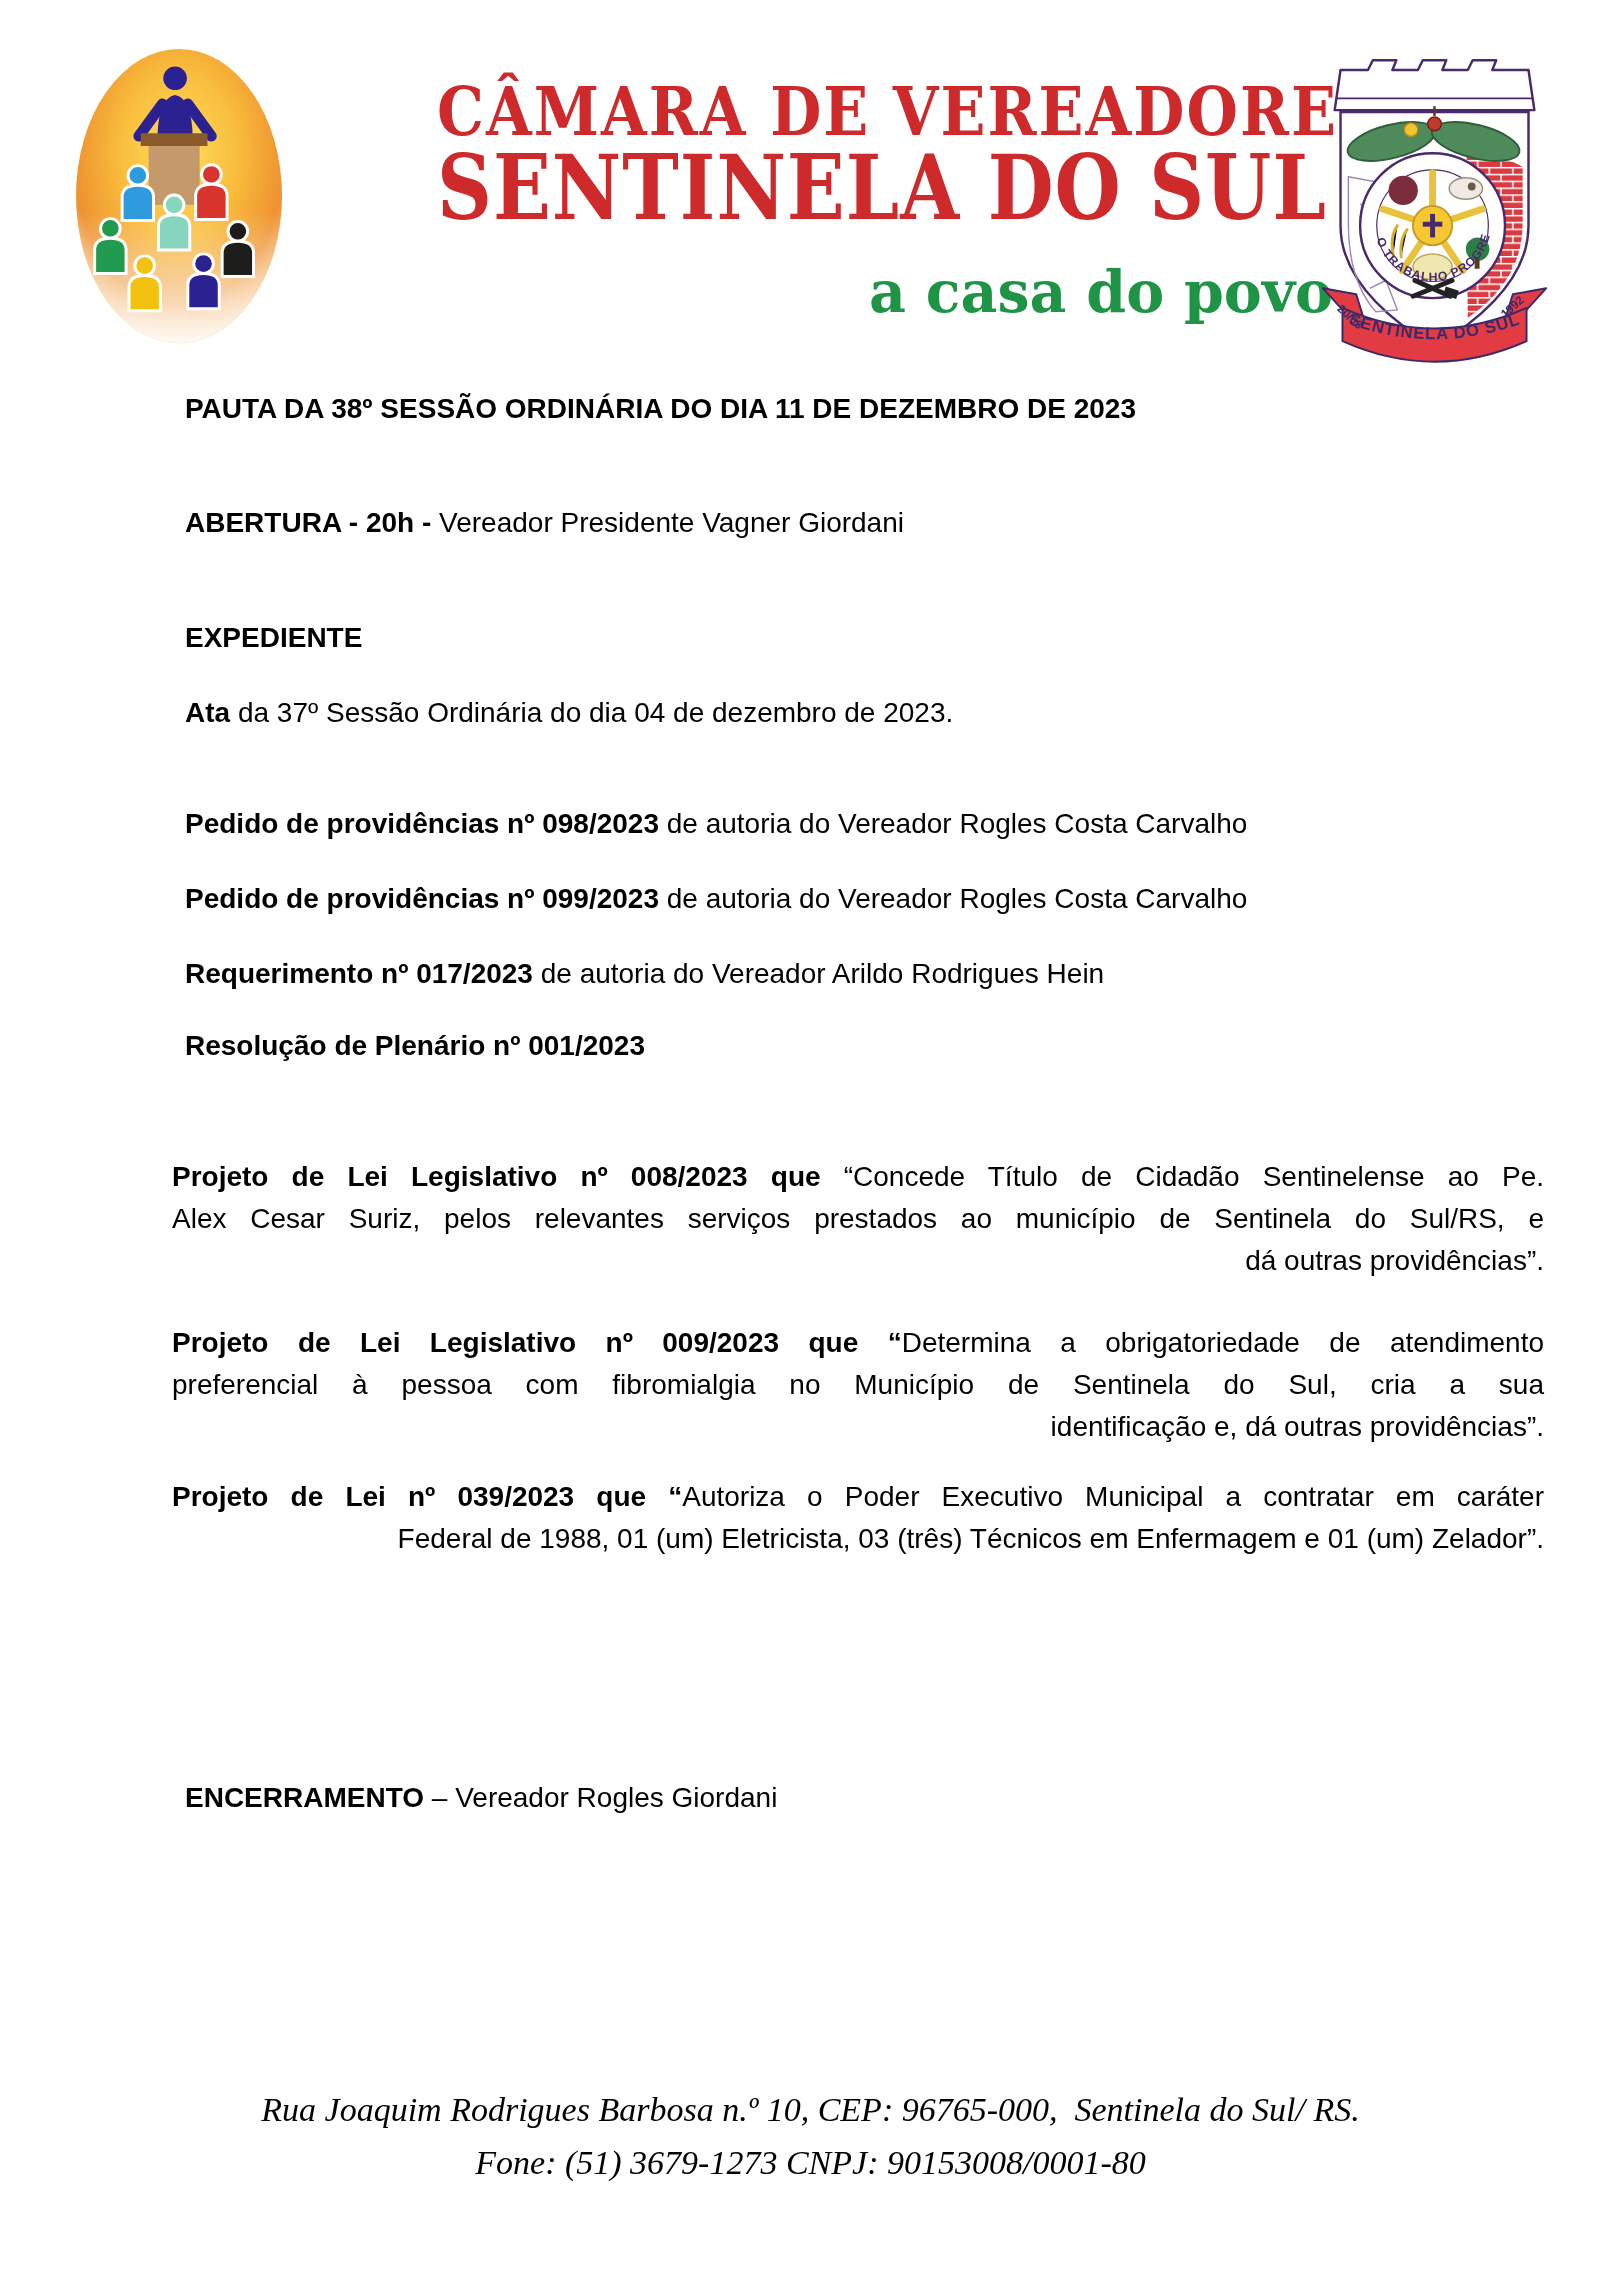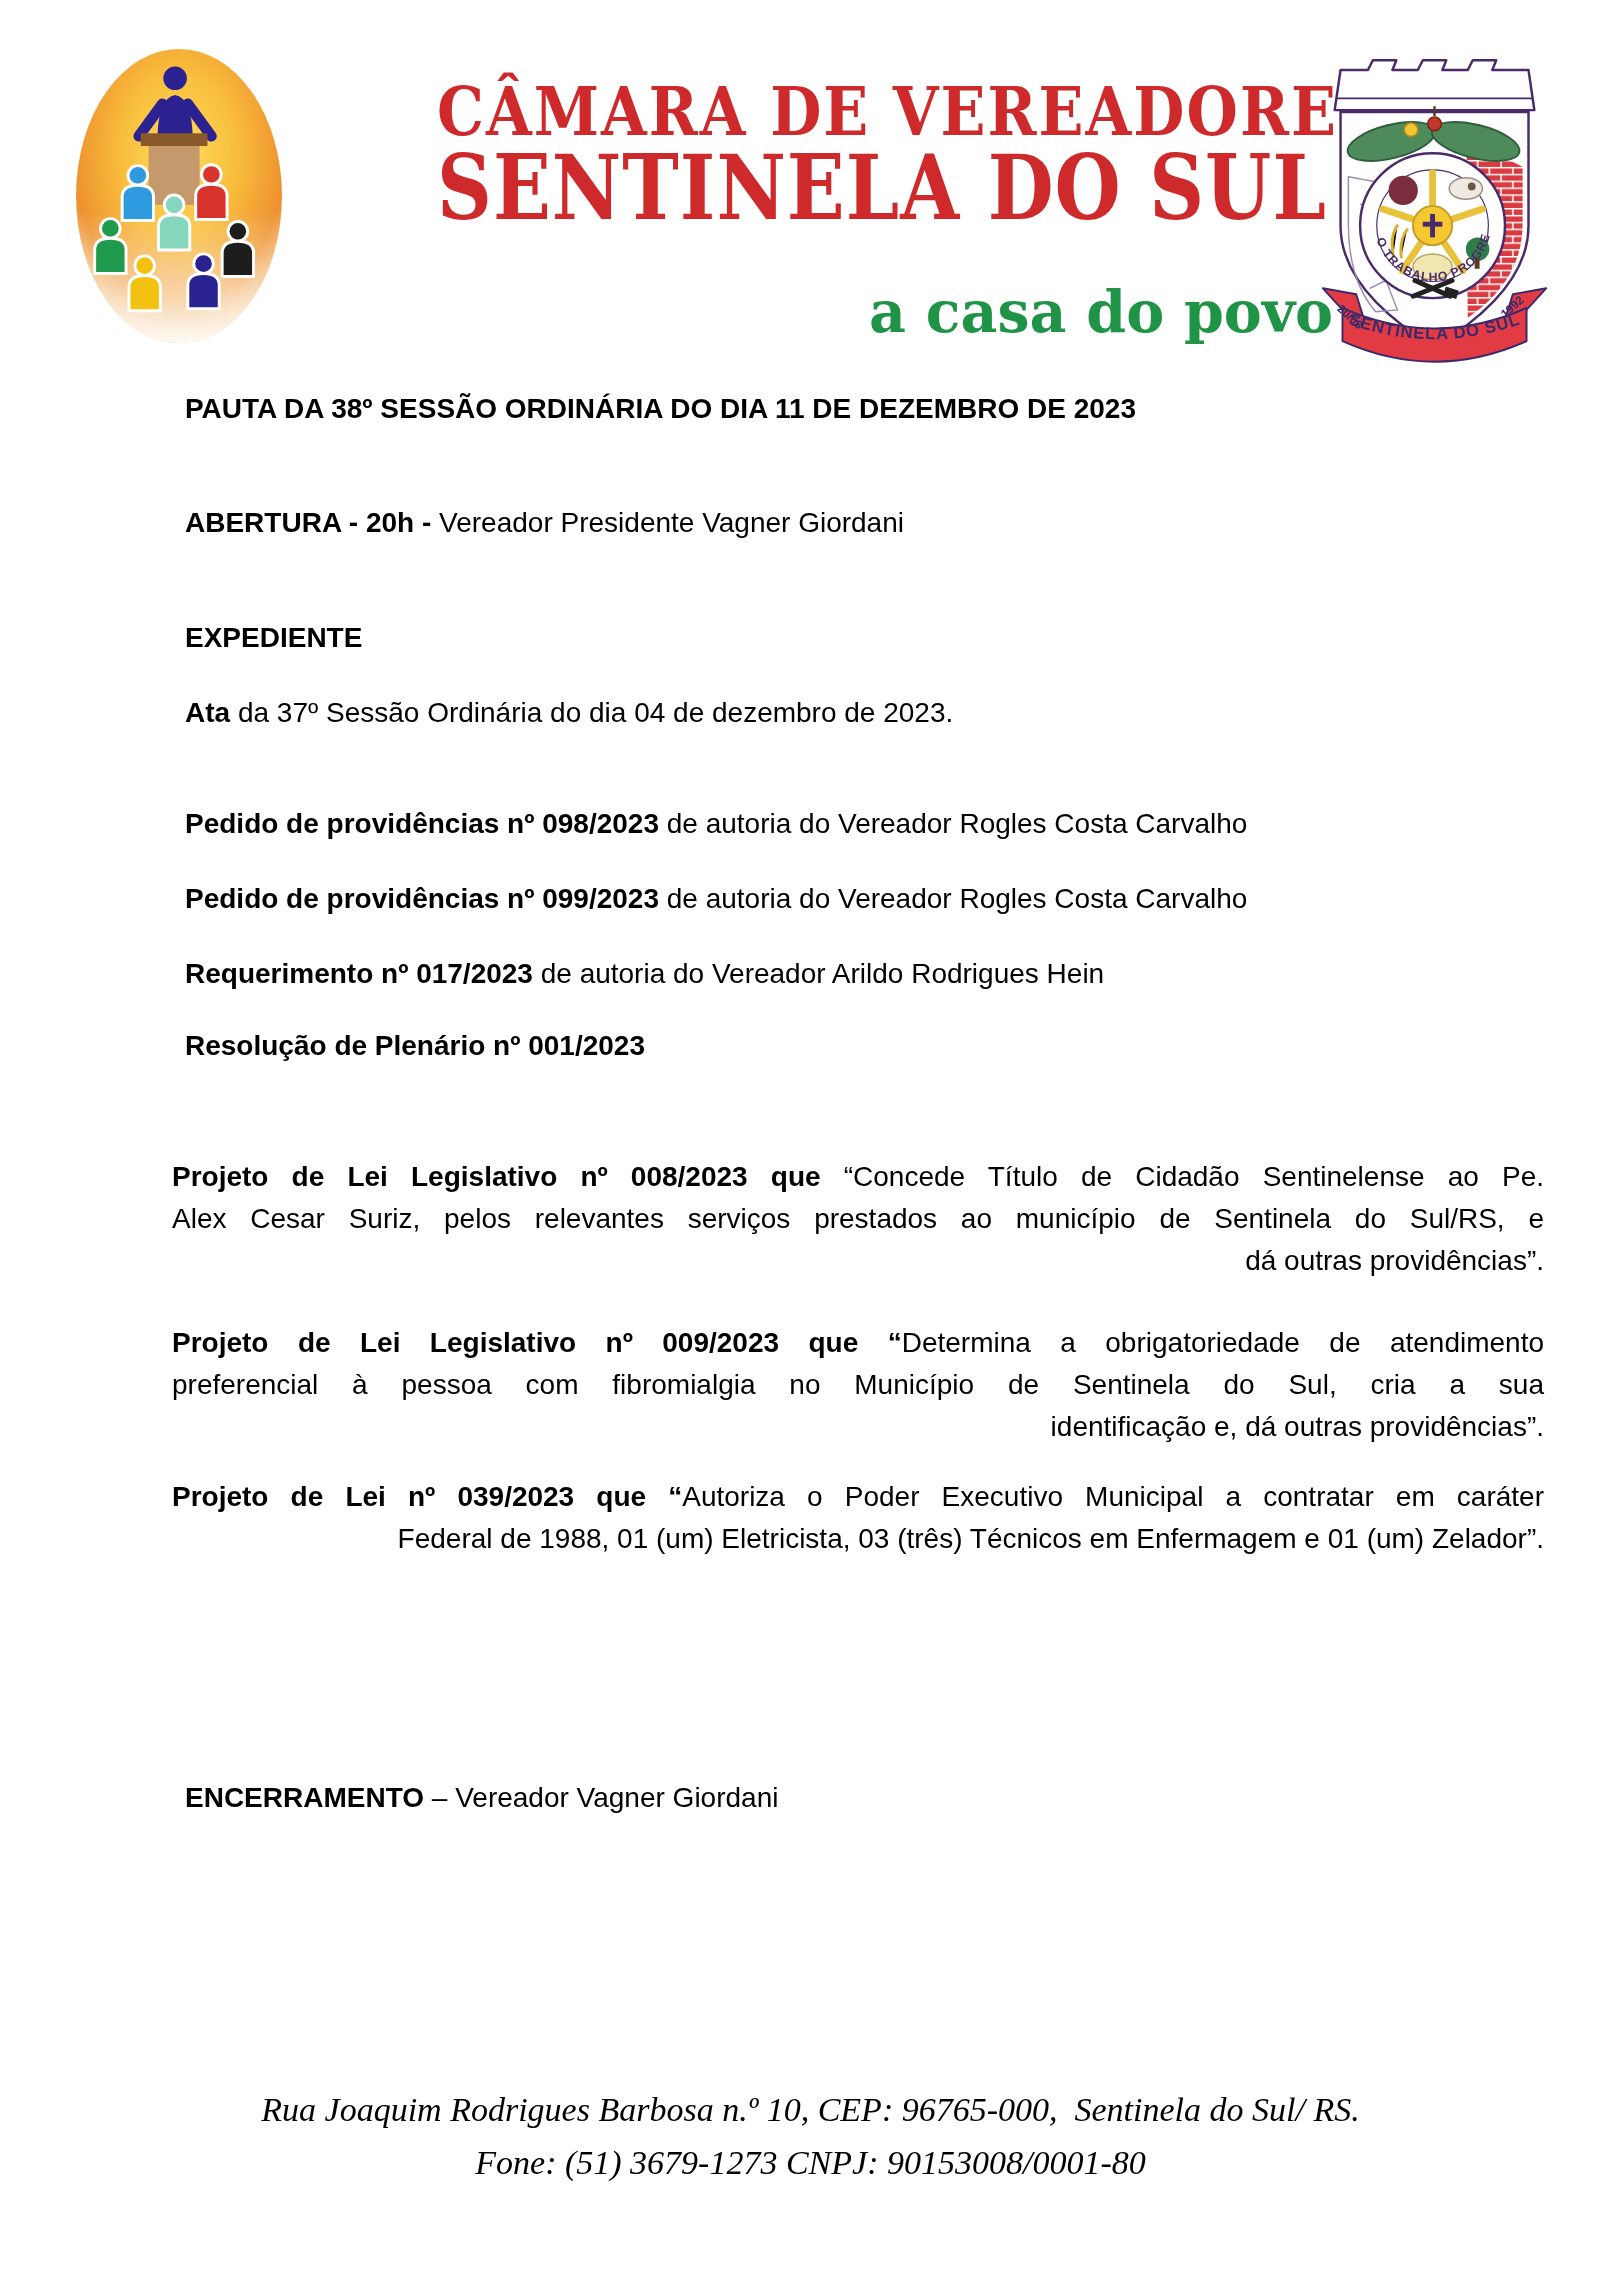--- a/index.html
+++ b/index.html
@@ -5,21 +5,21 @@
   html,body{margin:0;padding:0;background:#888;}
   .page{
     position:relative;width:1621px;height:2293px;margin:0 auto;
     background:#ffffff;overflow:hidden;
     font-family:"Liberation Sans",sans-serif;color:#000;
   }
   
   .disp{position:absolute;white-space:nowrap;font-family:"DejaVu Serif",serif;font-weight:bold;line-height:1;}
   .org1{left:437px;top:86px;font-size:59px;letter-spacing:2px;transform:scaleY(1.15);transform-origin:left bottom;}
   .org2{left:437px;top:157px;font-size:76px;letter-spacing:1px;transform:scaleY(1.18);transform-origin:left bottom;}
-  .tagline{left:869px;top:283px;font-size:57px;width:388px;text-align:center;}
+  .tagline{left:869px;top:263px;font-size:57px;width:388px;text-align:center;}
   
   .t{position:absolute;left:172px;width:1372px;font-size:28px;line-height:42px;}
   .nw{white-space:nowrap;margin-left:13px;}
   .jl{text-align:justify;text-align-last:justify;}
   .ll{text-align:right;}
   b{font-weight:bold;}
   
   .foot{position:absolute;left:0;width:1621px;text-align:center;
         font-family:"Liberation Serif",serif;font-style:italic;font-size:34px;line-height:1.2;}
   
@@ -199,20 +199,20 @@
   </div>
 
   <div class="t" style="top:1476px">
     <div class="jl">
       <b>Projeto de Lei nº 039/2023 que “</b><span>Autoriza o Poder Executivo Municipal a contratar em caráter</span>
     </div>
     <div class="ll">Federal de 1988, 01 (um) Eletricista, 03 (três) Técnicos em Enfermagem e 01 (um) Zelador”.</div>
   </div>
 
   <div class="t nw" style="top:1777px">
-    <b>ENCERRAMENTO</b><span> – Vereador Vagner Giordani</span>
+    <b>ENCERRAMENTO</b><span> – Vereador Rogles Giordani</span>
   </div>
 
   <div class="foot" style="top:2090px">Rua Joaquim Rodrigues Barbosa n.º 10, CEP: 96765-000,&nbsp; Sentinela do Sul/ RS.</div>
   <div class="foot" style="top:2143px">Fone: (51) 3679-1273 CNPJ: 90153008/0001-80</div>
 
 </div>
 
 
 </body></html>

